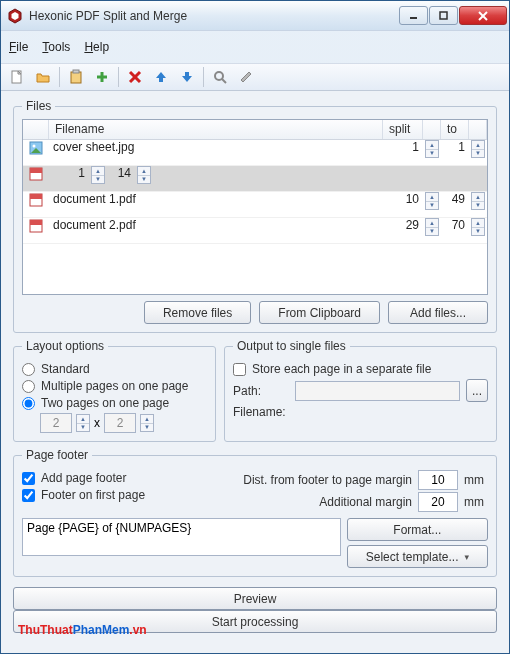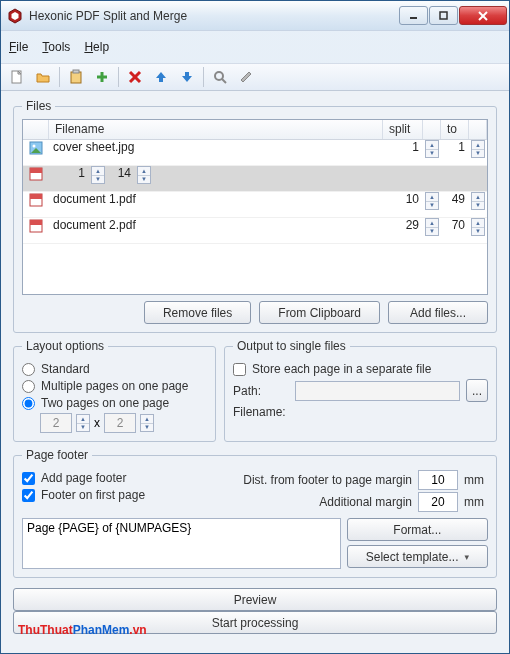--- a/index.html
+++ b/index.html
@@ -49,21 +49,21 @@
 .numpair { display: flex; align-items: center; gap: 4px; margin: 3px 0 0 18px; }
 .numin { width: 32px; height: 20px; border: 1px solid #a8b4c8; background: #f4f4f4; color: #888; text-align: center; }
 .formrow { display: flex; align-items: center; gap: 6px; margin: 3px 0; }
 .formrow label { width: 56px; color: #333; }
 .formrow input[type=text] { flex: 1; height: 20px; border: 1px solid #a8b4c8; background: #f4f4f4; padding: 0 4px; color: #888; }
 .drow { display: flex; align-items: center; gap: 6px; margin: 2px 0; }
 .drow .lab { flex: 1; text-align: right; color: #333; }
 .drow input[type=text] { width: 40px; height: 20px; border: 1px solid #a8b4c8; background: #fff; text-align: center; }
 .drow .unit { width: 24px; color: #333; }
 .footerEntry { display: flex; gap: 6px; margin-top: 4px; }
-.footerEntry textarea { flex: 1; height: 51px; border: 1px solid #a8b4c8; padding: 2px 4px; font-family: inherit; font-size: 12px; resize: none; }
+.footerEntry textarea { flex: 1; height: 38px; border: 1px solid #a8b4c8; padding: 2px 4px; font-family: inherit; font-size: 12px; resize: none; }
 .rightcol { display: flex; flex-direction: column; gap: 4px; }
 .btn.dd::after { content: "▾"; margin-left: 6px; font-size: 9px; color: #555; }
 .bottomrow { display: flex; justify-content: flex-end; padding: 4px 0 0 0; flex-direction: column; }
 .watermark { position: absolute; left: 18px; bottom: 14px; font-size: 22px; font-weight: 700; font-family: Arial, sans-serif; }
 .watermark .r { color: #e02020; }
 .watermark .b { color: #1060d0; }
 </style>
 </head>
 <body>
 

